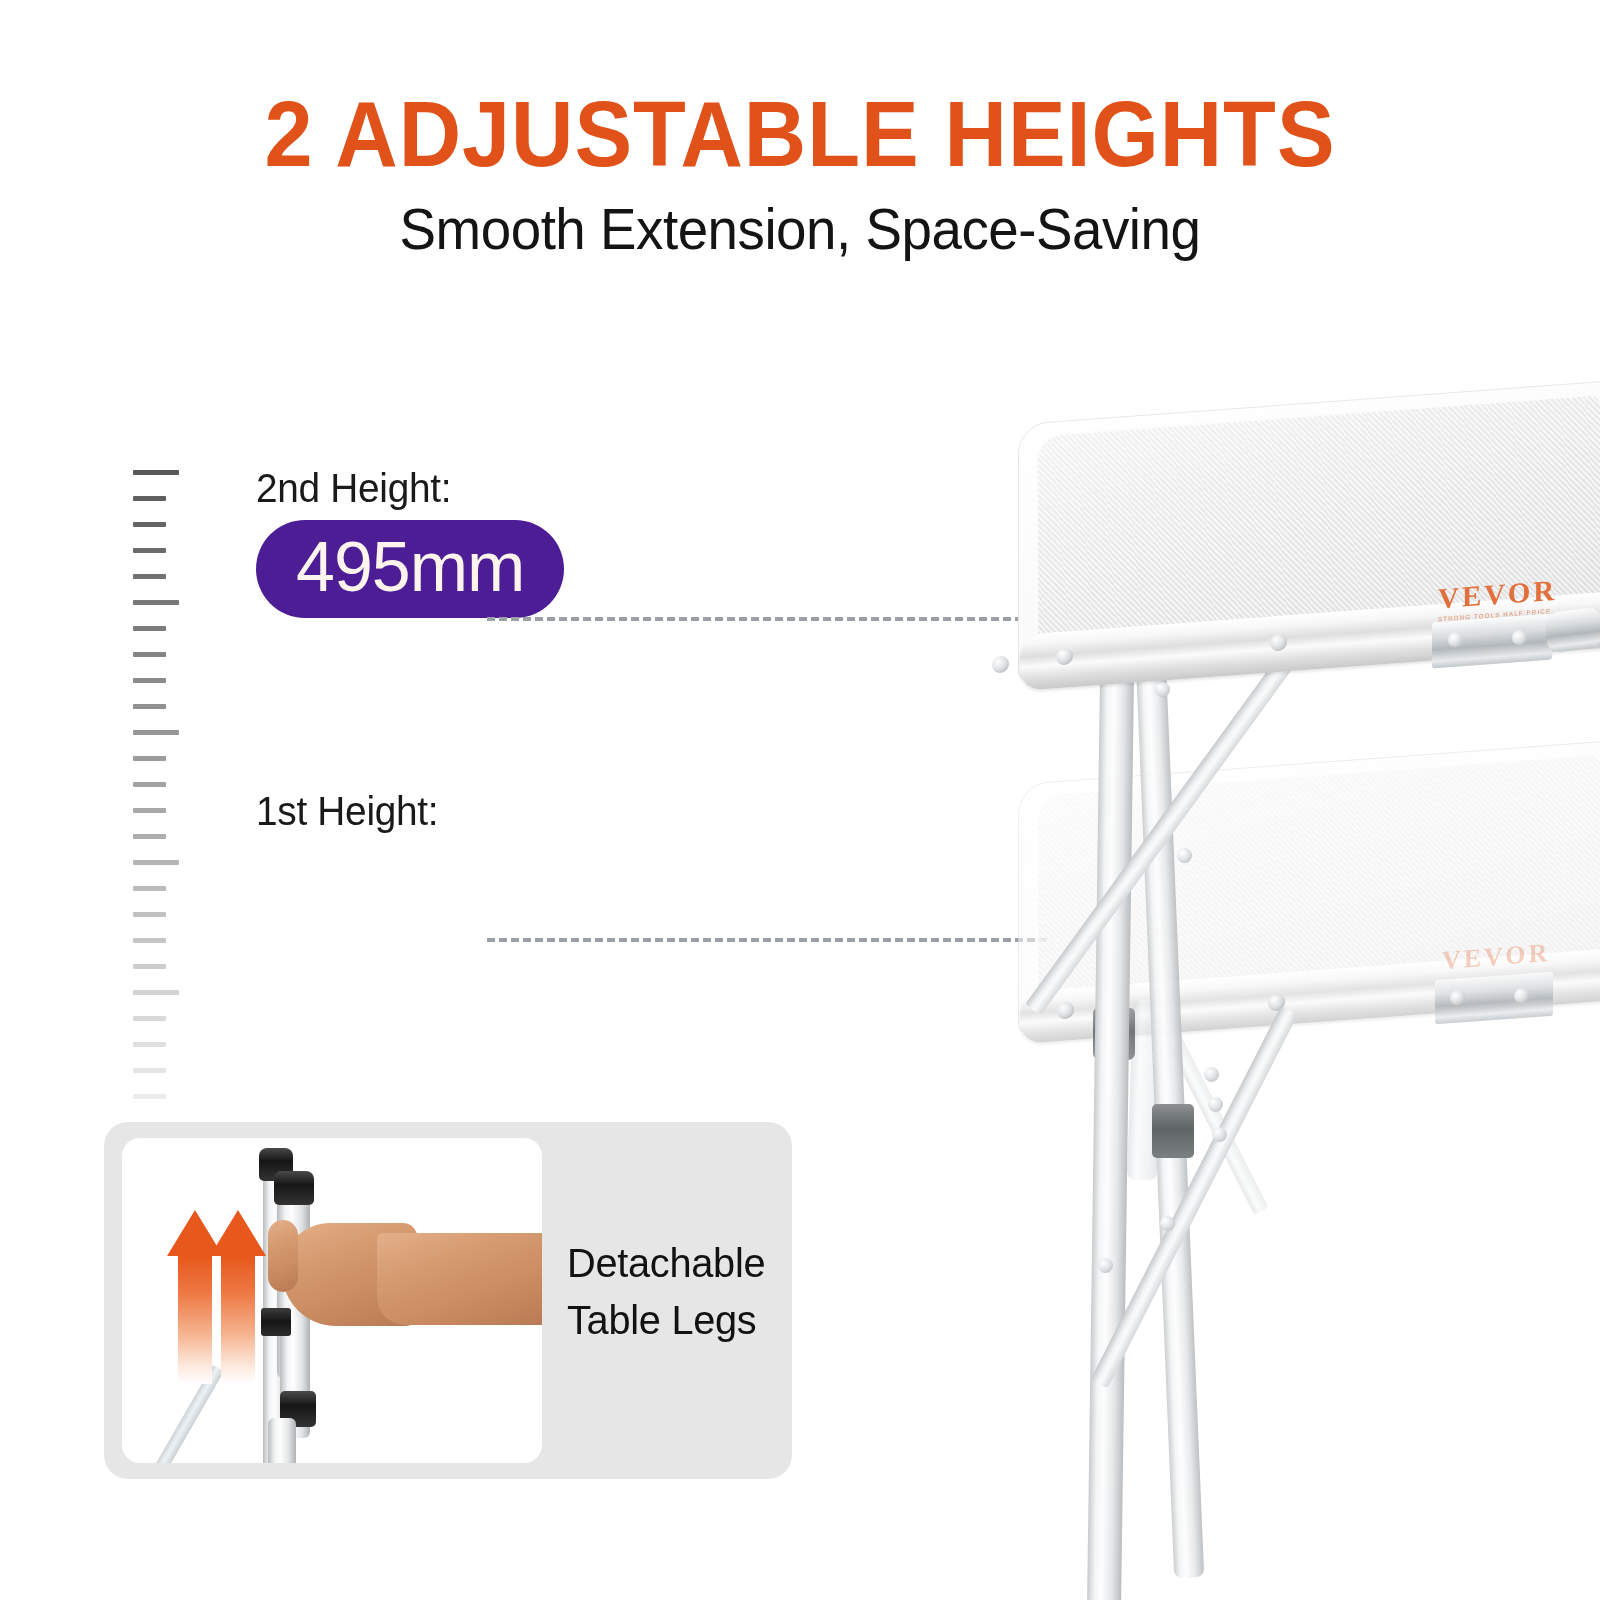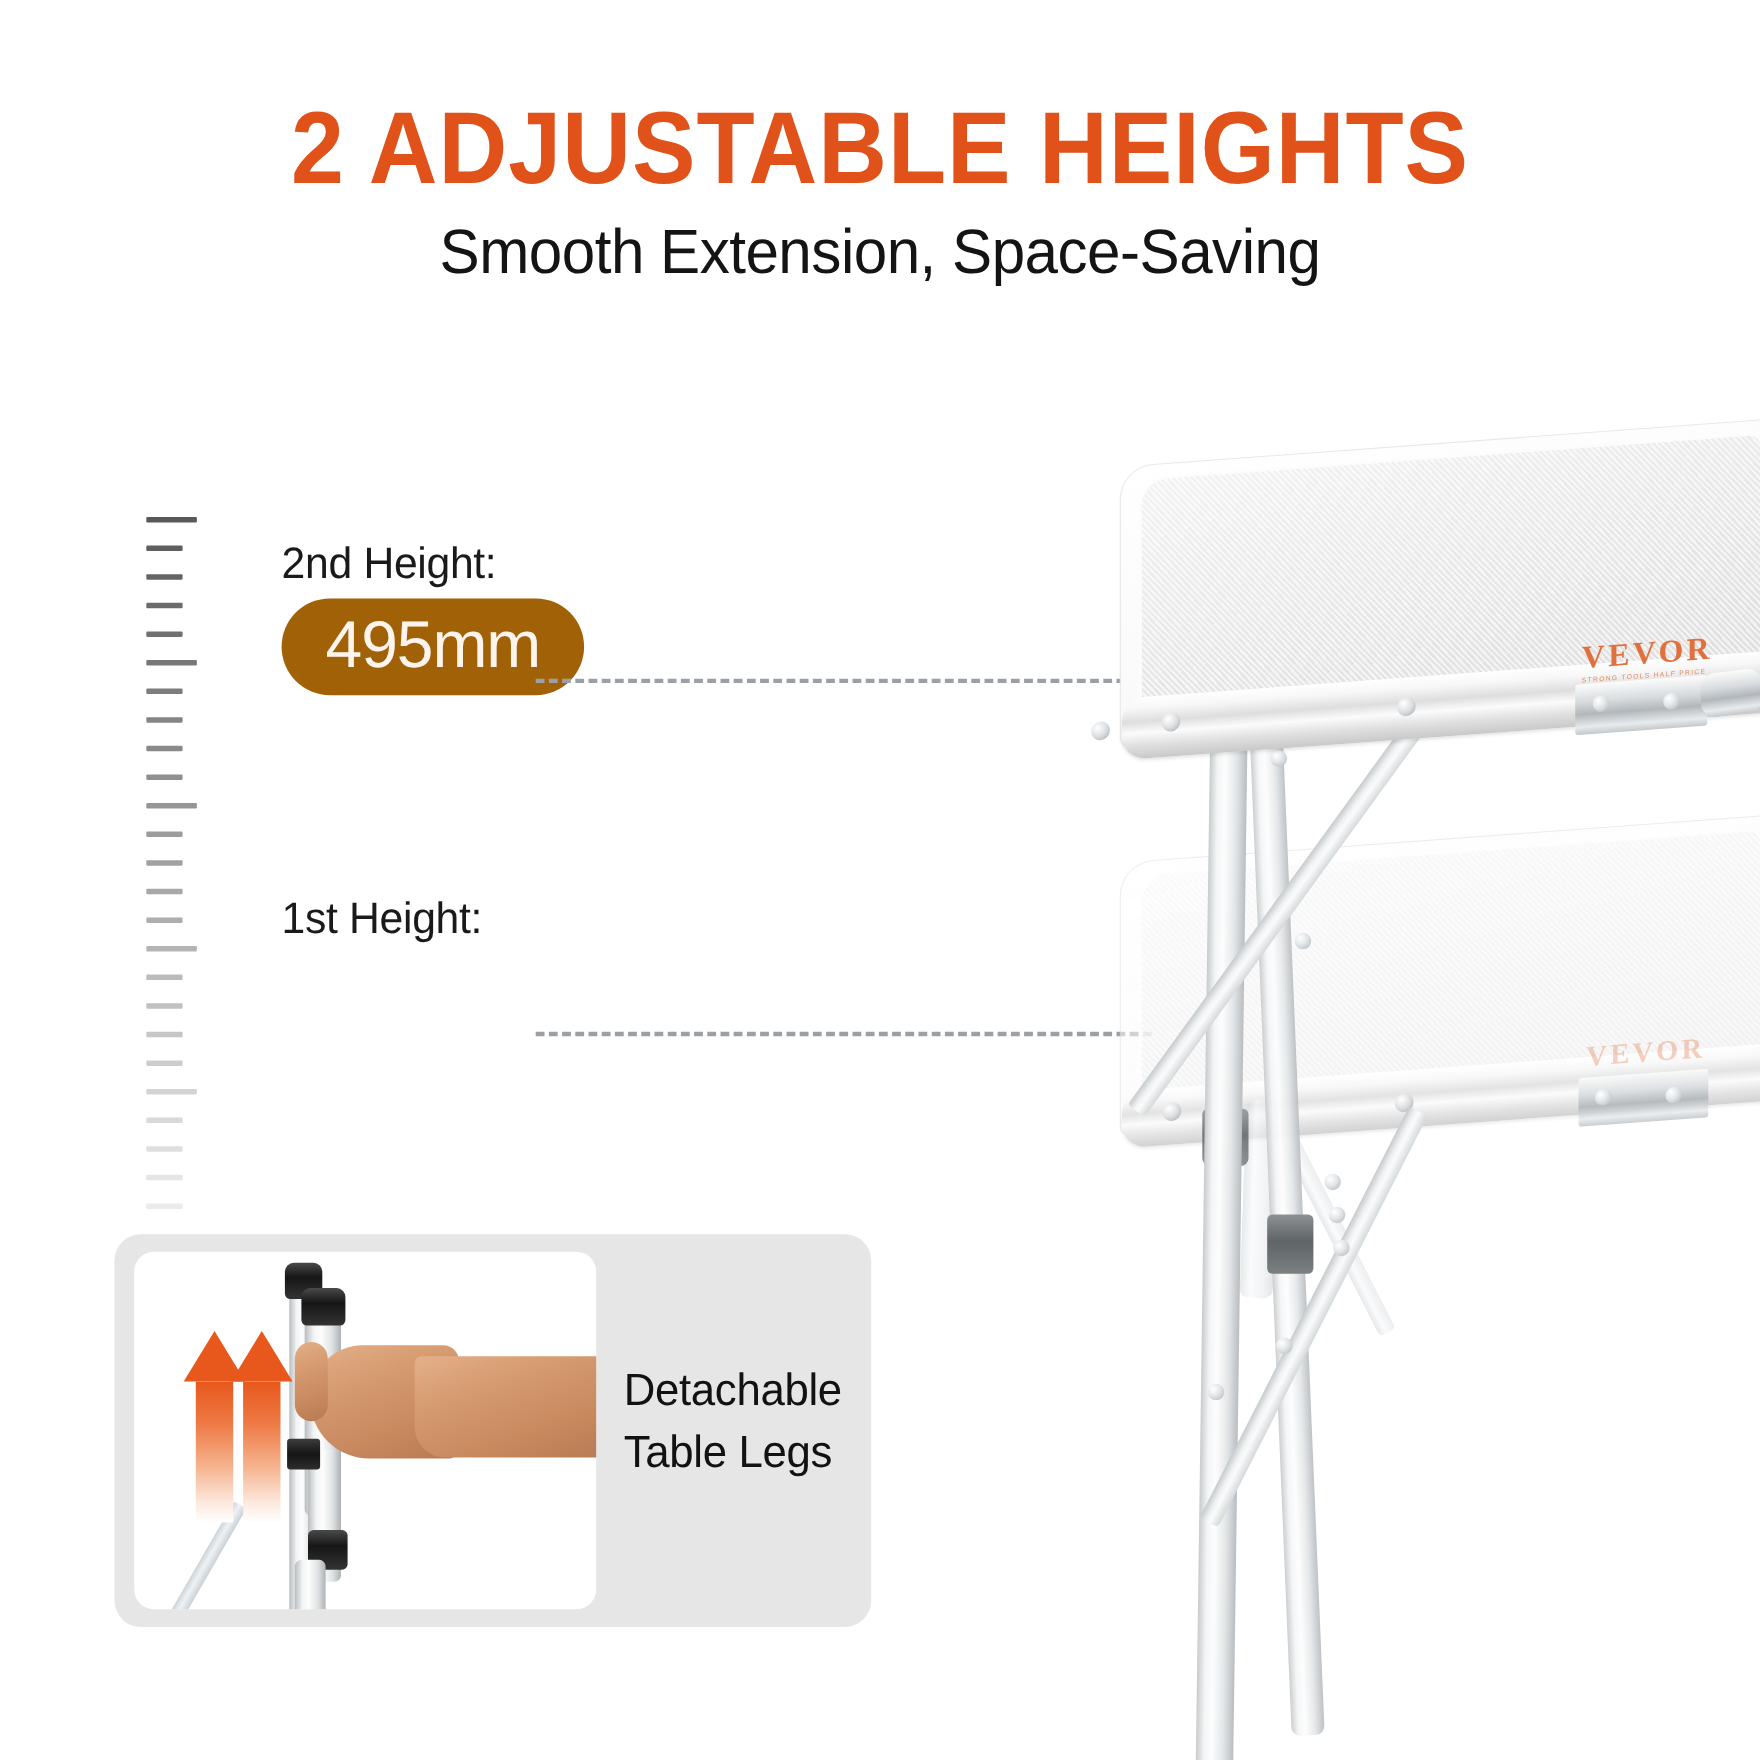--- a/index.html
+++ b/index.html
@@ -55,37 +55,37 @@
   }
   #ruler .tick {
     position: absolute;
     left: 0;
     height: 5px;
     border-radius: 1px;
     background: #595959;
   }
 
   
-  .callout { position: absolute; margin-top: 24px; }
+  .callout { position: absolute; }
   .callout .clabel {
     font-size: 40px;
     color: #1a1a1a;
     letter-spacing: -0.3px;
     white-space: nowrap;
     transform: scaleX(0.97);
     transform-origin: left center;
   }
   .callout .pill {
     margin-top: 9px;
     display: inline-block;
-    background: #a16207;
+    background: #4c1d95;
     color: #FDF4EE;
     border-radius: 60px;
     padding: 12px 40px 16px 40px;
-    font-size: 60px;
+    font-size: 70px;
     line-height: 1.0;
     letter-spacing: -1px;
     white-space: nowrap;
   }
 
   #callout-2nd { left: 256px; top: 466px; }
   #callout-1st { left: 256px; top: 789px; }
 
   
   .leader {

